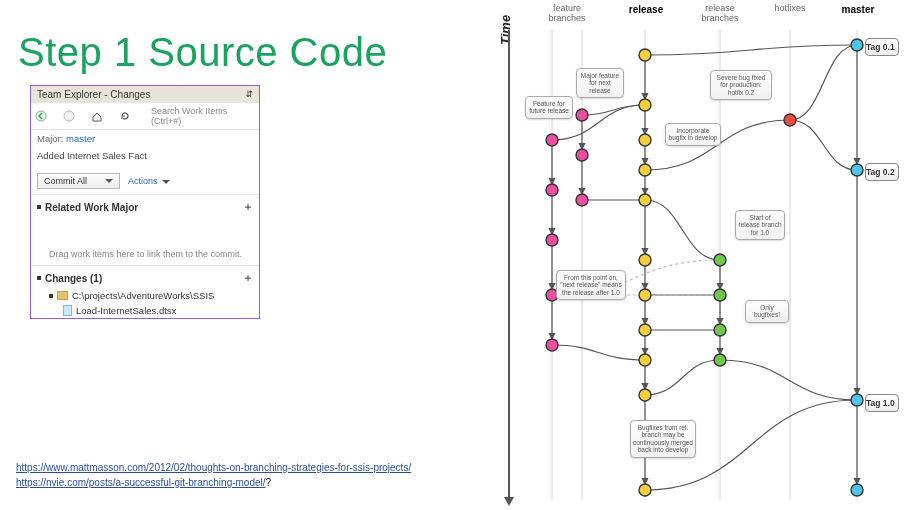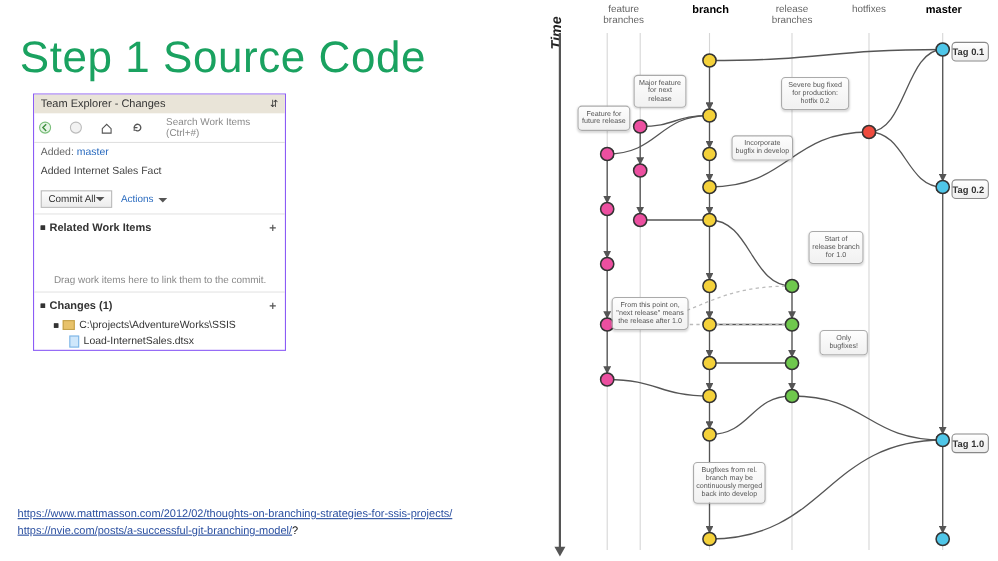--- a/index.html
+++ b/index.html
@@ -12,21 +12,21 @@
   .te-tool { width:12px; height:12px;}
   .te-search { flex:1; font-size:9px; color:#8a8a8a; padding-left:4px;}
   .te-section-hdr { padding:4px 6px; font-size:11px; border-bottom:1px solid #eee;}
   .te-section-hdr .title { font-weight:600; color:#444;}
   .te-section-hdr .ctx { color:#888; font-weight:400; font-size:9px;}
   .te-row { padding:3px 6px; font-size:9.5px;}
   .te-label { color:#666;}
   .te-val { color:#2a6bbf;}
   .te-msgbox { margin:3px 6px 6px 6px; height:14px; font-size:9.5px; color:#444;}
   .te-btnrow { display:flex; gap:8px; padding:3px 6px; align-items:center;}
-  .te-btn { border:1px solid #b8b8b8; background:linear-gradient(#fdfdfd,#ececec); font-size:9px; padding:2px 6px; display:inline-flex; align-items:center; gap:0;}
+  .te-btn { border:1px solid #b8b8b8; background:linear-gradient(#fdfdfd,#ececec); font-size:9px; padding:2px 6px; display:inline-flex; align-items:center; gap:18px;}
   .te-link { color:#2a6bbf; font-size:9px;}
   .te-divider{height:1px;background:#e4e4e4;margin:2px 0;}
   .te-collapse-hdr { display:flex; justify-content:space-between; align-items:center; padding:3px 6px;}
   .te-collapse-hdr .t { font-weight:600; font-size:10px;}
   .te-plus { font-weight:bold; color:#555;}
   .te-hint { color:#888; font-size:9px; padding:0 12px 4px 18px;margin-top:32px;}
   .te-tree1 { padding:2px 6px 2px 18px; font-size:9.5px; display:flex; align-items:center; gap:4px;}
   .te-tree2 { padding:2px 6px 2px 32px; font-size:9.5px; display:flex; align-items:flex-start; gap:4px;}
   .ico-folder { width:11px;height:9px;background:#e8c26a;border:1px solid #c5a24b;}
   .ico-file { width:9px;height:11px;background:#cfe7fb;border:1px solid #7fb6e6;}
@@ -68,39 +68,39 @@
     <span class="te-tool"><svg width="12" height="12">
           <path d="M2 7 L6 3 L10 7 V11 H2 Z" fill="#fff" stroke="#555"></path>
         </svg></span>
     <span class="te-tool"><svg width="12" height="12">
           <path d="M3 6a3 3 0 1 1 1 2.2" fill="none" stroke="#555" stroke-width="1.2"></path>
           <path d="M3 9 L3 6 L6 6" fill="none" stroke="#555"></path>
         </svg></span>
     <span class="te-search">Search Work Items (Ctrl+#)</span>
   </div>
   <div class="te-row">
-    <span class="te-label">Added:</span>
+    <span class="te-label">Major:</span>
     <span class="te-val">master</span>
   </div>
   <div class="te-msgbox">Added Internet Sales Fact</div>
   <div class="te-btnrow">
     <span class="te-btn">
       <span>Commit All</span>
       <span class="tri tri-down"></span>
     </span>
     <span class="te-link">
       <span>Actions</span>
       <span class="tri tri-down" style="display:inline-block;margin-left:2px;vertical-align:middle;"></span>
     </span>
   </div>
   <div class="te-divider"></div>
   <div class="te-collapse-hdr">
     <span style="display:flex;align-items:center;gap:4px;">
       <span class="tri tri-open"></span>
-      <span class="t">Related Work Items</span>
+      <span class="t">Related Work Major</span>
     </span>
     <span class="te-plus">＋</span>
   </div>
   <div class="te-hint">Drag work items here to link them to the commit.</div>
   <div class="te-divider"></div>
   <div class="te-collapse-hdr">
     <span style="display:flex;align-items:center;gap:4px;">
       <span class="tri tri-open"></span>
       <span class="t">Changes (1)</span>
     </span>
@@ -209,21 +209,21 @@
         <circle cx="320" cy="120" r="6" fill="#ef4b3e" stroke="#333" stroke-width="1.4"></circle>
         <circle cx="387" cy="45" r="6" fill="#4fc6e8" stroke="#333" stroke-width="1.4"></circle>
         <circle cx="387" cy="170" r="6" fill="#4fc6e8" stroke="#333" stroke-width="1.4"></circle>
         <circle cx="387" cy="400" r="6" fill="#4fc6e8" stroke="#333" stroke-width="1.4"></circle>
         <circle cx="387" cy="490" r="6" fill="#4fc6e8" stroke="#333" stroke-width="1.4"></circle>
       </g>
   </svg>
 
   <div class="lane-hdr" style="left:77px;">feature
 branches</div>
-  <div class="lane-hdr bold" style="left:156px;">branch</div>
+  <div class="lane-hdr bold" style="left:156px;">release</div>
   <div class="lane-hdr" style="left:230px;">release
 branches</div>
   <div class="lane-hdr" style="left:300px;">hotfixes</div>
   <div class="lane-hdr bold" style="left:368px;">master</div>
 
   <div class="tag-box" style="left:395px; top:38px;">Tag
 0.1</div>
   <div class="tag-box" style="left:395px; top:163px;">Tag
 0.2</div>
   <div class="tag-box" style="left:395px; top:394px;">Tag

